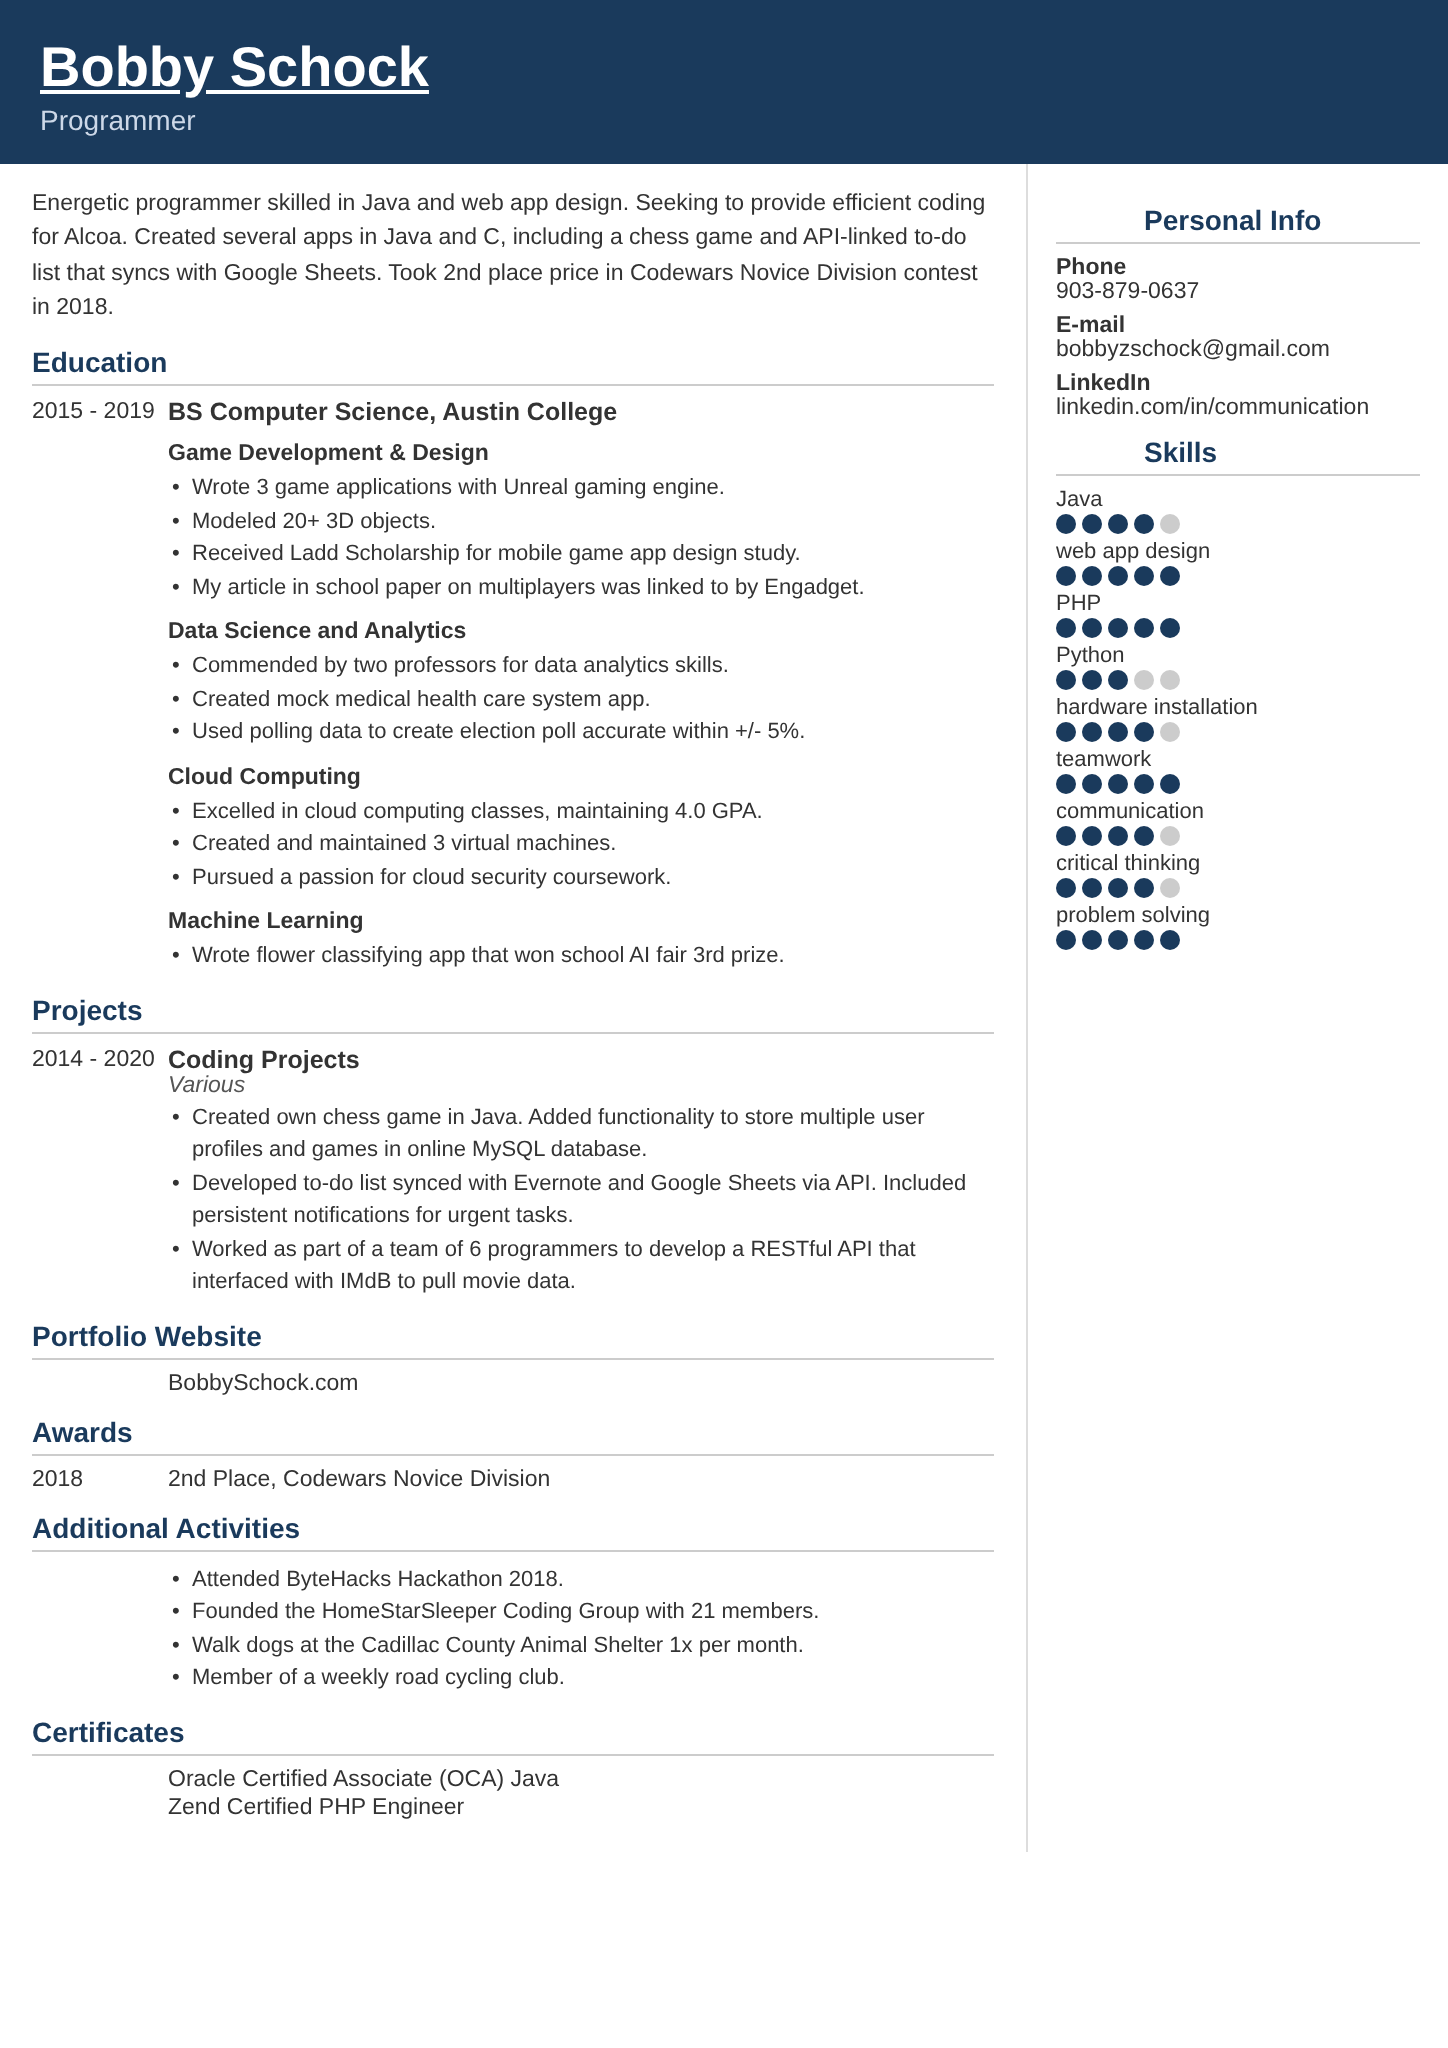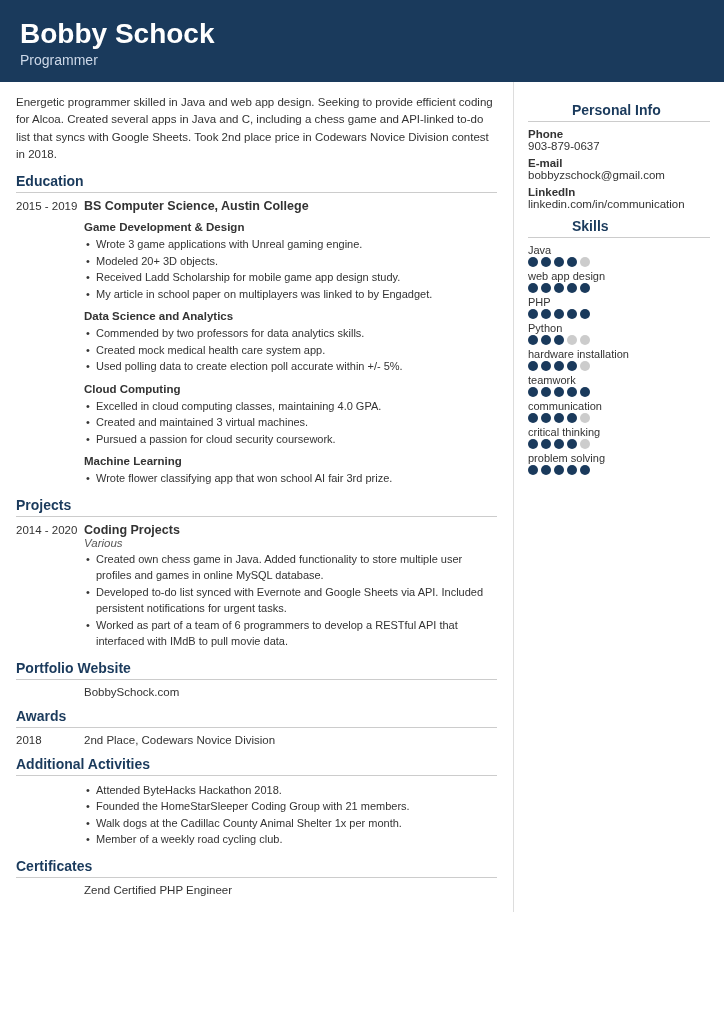--- a/index.html
+++ b/index.html
@@ -15,20 +15,21 @@
     
     .header {
       background-color: #1a3a5c;
       color: white;
       padding: 18px 20px 14px 20px;
     }
     .header-name {
       font-size: 28px;
       font-weight: bold;
       color: white;
+      text-decoration: underline;
     }
     .header-title {
       font-size: 14px;
       color: #cdd8e8;
       margin-top: 2px;
     }
 
     
     .content-wrapper {
       display: flex;
@@ -274,20 +275,21 @@
     <div class="nodateentry">
       <ul class="bullet-list">
         <li>Attended ByteHacks Hackathon 2018.</li>
         <li>Founded the HomeStarSleeper Coding Group with 21 members.</li>
         <li>Walk dogs at the Cadillac County Animal Shelter 1x per month.</li>
         <li>Member of a weekly road cycling club.</li>
       </ul>
     </div>
 
     <div class="section-title">Certificates</div>
+    <div class="cert-value">Oracle Certified Associate (OCA) Java</div>
     <div class="cert-value">Zend Certified PHP Engineer</div>
 
   </div>
 
   <div class="sidebar-col">
 
     <div class="sidebar-section-title">Personal Info</div>
 
     <div class="info-label">Phone</div>
     <div class="info-value">903-879-0637</div>

